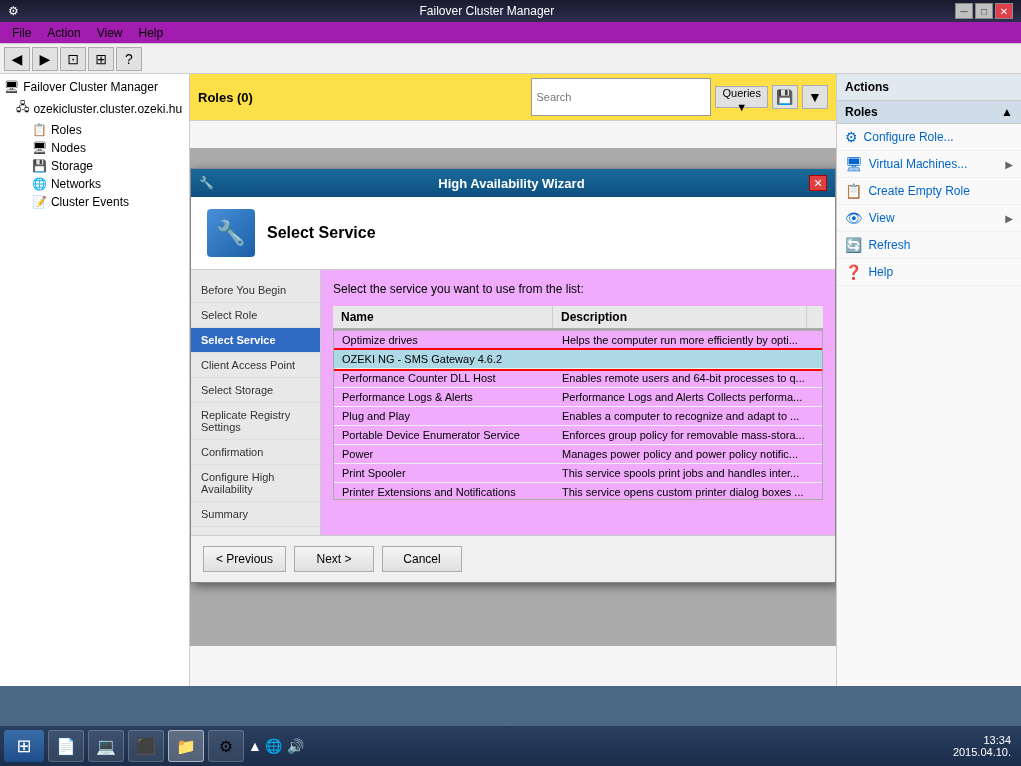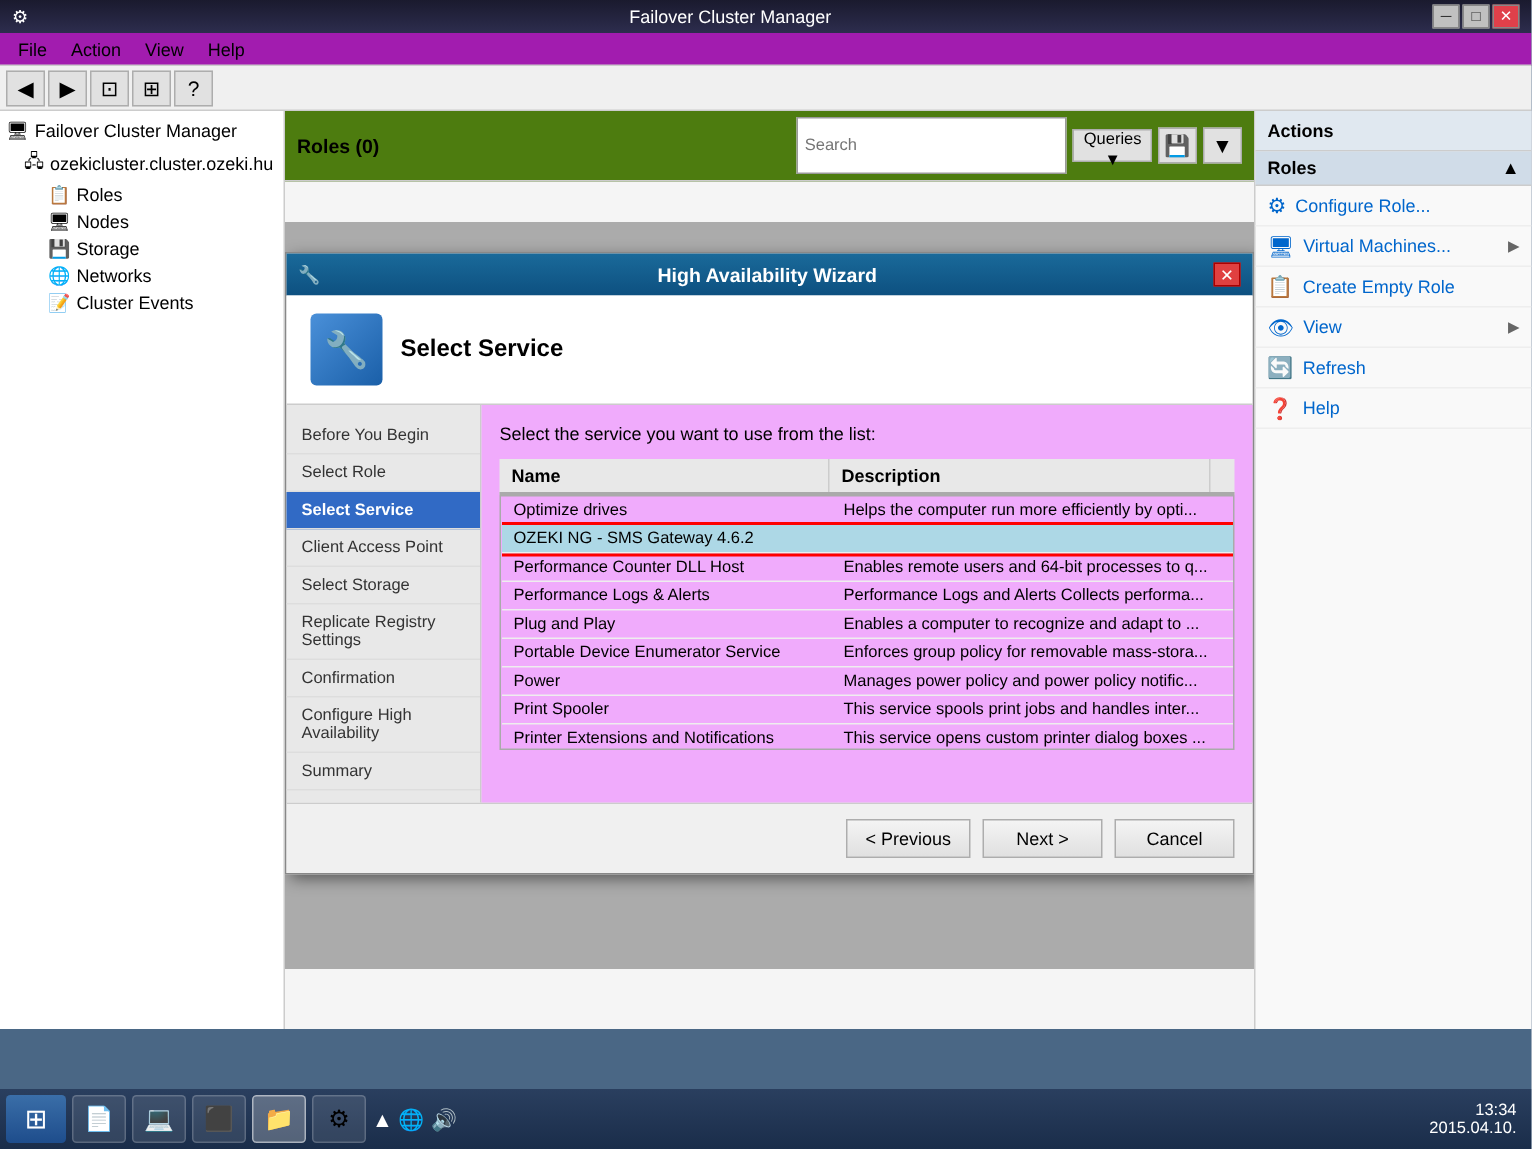--- a/index.html
+++ b/index.html
@@ -122,21 +122,21 @@
     
     .content-panel {
       flex: 1;
       background: #f5f5f5;
       overflow: auto;
       position: relative;
     }
 
     
     .roles-header {
-      background: #4d7c0f;
+      background: #fde047;
       border-bottom: 1px solid #ccc;
       padding: 4px 8px;
       display: flex;
       align-items: center;
       justify-content: space-between;
     }
     .roles-title {
       font-weight: bold;
       font-size: 13px;
     }
@@ -414,21 +414,20 @@
       padding: 3px 8px;
     }
     .service-cell.name { flex: 0 0 220px; overflow: hidden; text-overflow: ellipsis; white-space: nowrap; }
     .service-cell.desc { flex: 1; overflow: hidden; text-overflow: ellipsis; white-space: nowrap; }
 
     
     .wizard-footer {
       background: #f0f0f0;
       padding: 10px 12px;
       display: flex;
-      justify-content: flex-end;
       gap: 8px;
       border-top: 1px solid #ccc;
     }
     .wizard-btn {
       min-width: 80px;
       height: 26px;
       padding: 0 12px;
       background: linear-gradient(to bottom, #f4f4f4, #e0e0e0);
       border: 1px solid #adadad;
       font-size: 12px;

